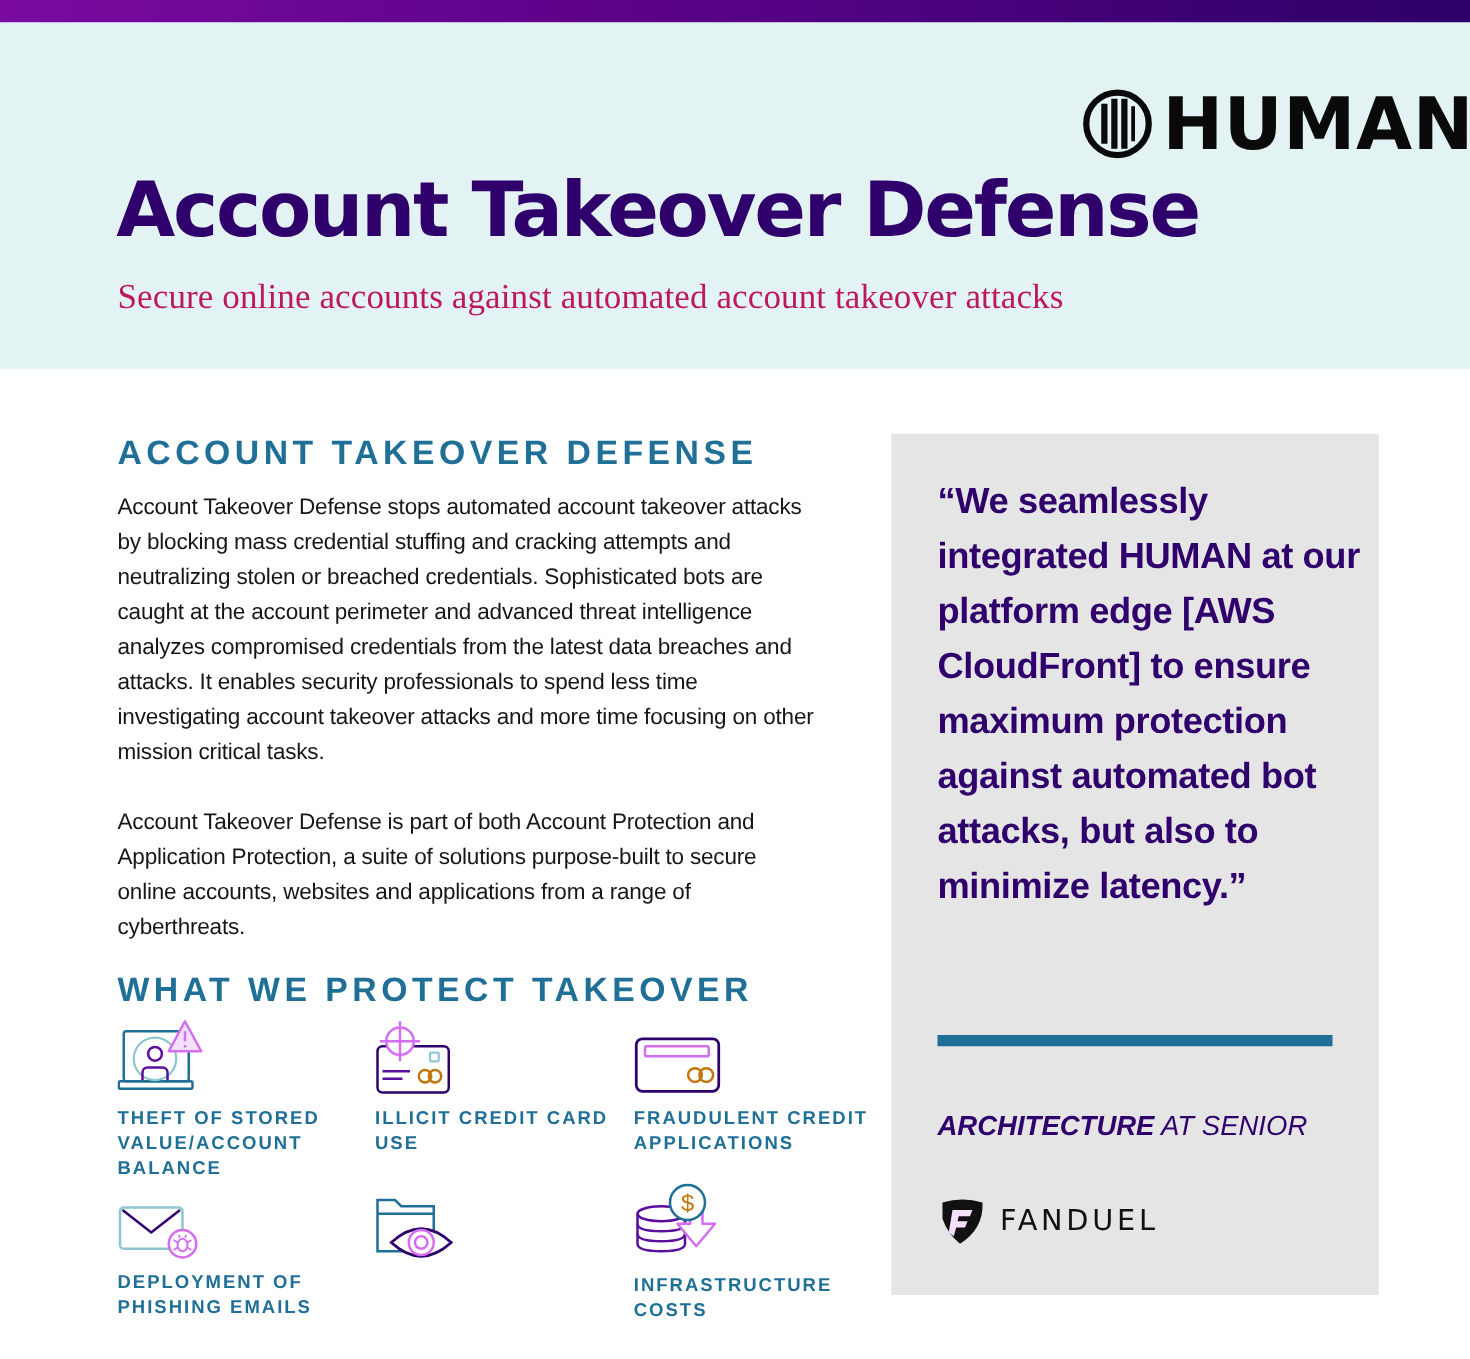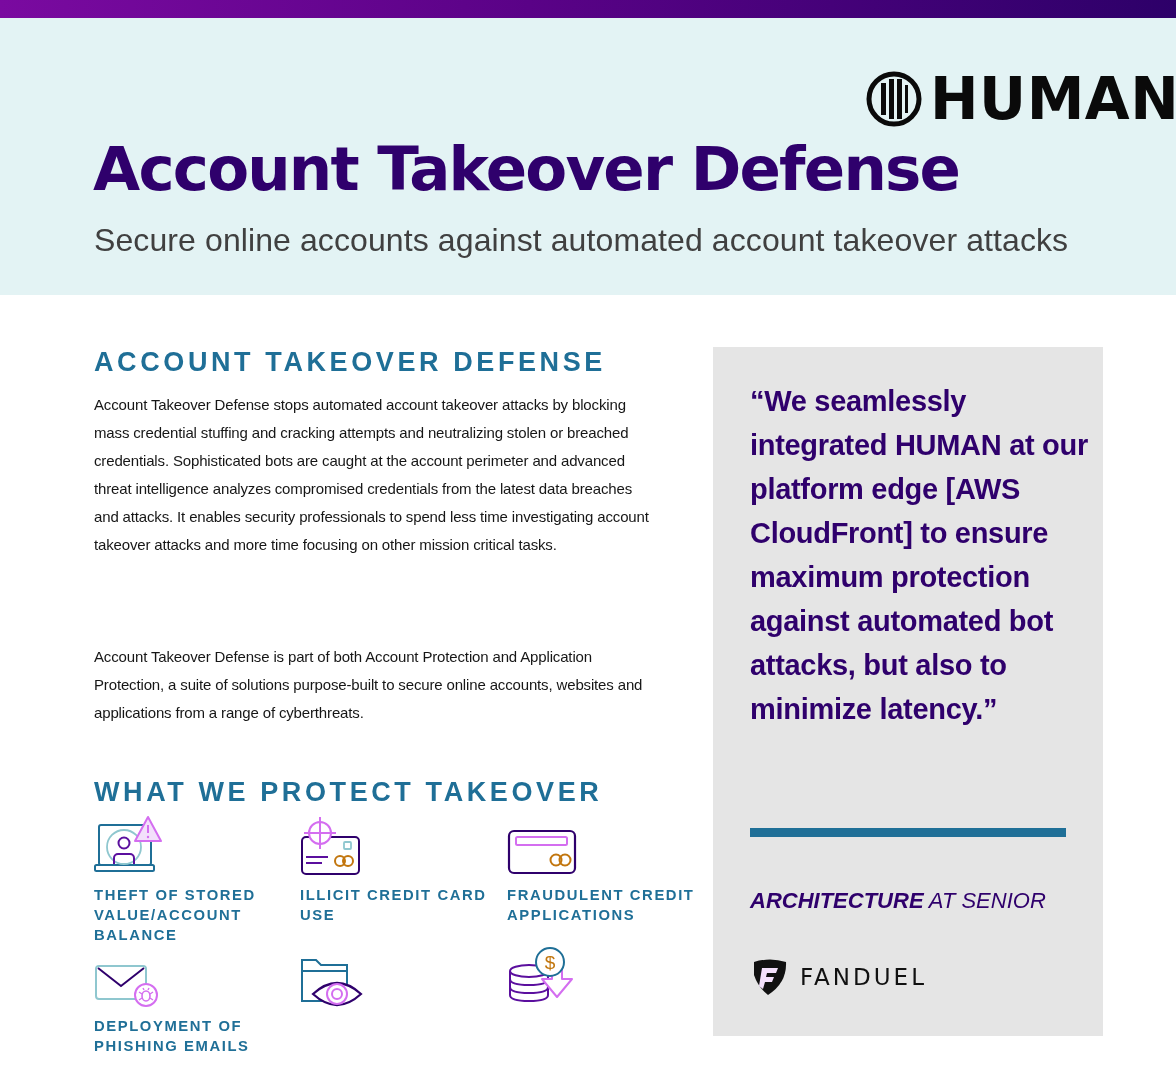--- a/index.html
+++ b/index.html
@@ -23,32 +23,32 @@
       font-family: "DejaVu Sans", sans-serif; font-weight: 700; font-size: 58px;
       color: #0a0a0a; letter-spacing: 0.5px; line-height: 1;
     }
     .title {
       position: absolute; left: 93px; top: 138px;
       font-family: "DejaVu Sans", sans-serif; font-weight: 900; font-size: 61px;
       color: #2f006c; letter-spacing: -1.8px; line-height: 1; white-space: nowrap;
     }
     .subtitle {
       position: absolute; left: 94px; top: 222px;
-      font-family: Liberation Sans, sans-serif; font-size: 32px; color: #404040;
+      font-family: Liberation Serif, serif; font-size: 28px; color: #be185d;
       white-space: nowrap; line-height: 1.15; letter-spacing: 0.1px;
     }
 
     .sec-heading {
       position: absolute; left: 94px;
       font-family: "Liberation Sans", sans-serif; font-weight: 700; font-size: 27px;
       color: #1f6f97; letter-spacing: 3.6px; white-space: nowrap; line-height: 1;
     }
     .body-text {
       position: absolute; left: 94px; width: 560px;
-      font-family: "Liberation Sans", sans-serif; font-size: 15px; line-height: 28px;
+      font-family: "Liberation Sans", sans-serif; font-size: 18px; line-height: 28px;
       color: #161616; letter-spacing: -0.15px;
     }
 
     .threat {
       position: absolute; width: 200px;
     }
     .threat svg { display: block; }
     .threat-label {
       margin-top: 8px;
       font-family: "Liberation Sans", sans-serif; font-weight: 700; font-size: 14.8px;
@@ -179,20 +179,21 @@
 <div class="threat" style="left:507px; top:945px;">
   <svg width="70" height="66" viewBox="0 0 70 66">
     <ellipse cx="22" cy="26" rx="19" ry="6" fill="none" stroke="#5b0f9e" stroke-width="2"></ellipse>
     <path d="M3 26 v24 q0 6 19 6 q19 0 19 -6 v-24" fill="none" stroke="#5b0f9e" stroke-width="2"></path>
     <path d="M3 34 q0 6 19 6 q19 0 19 -6" fill="none" stroke="#5b0f9e" stroke-width="2"></path>
     <path d="M3 42 q0 6 19 6 q19 0 19 -6" fill="none" stroke="#5b0f9e" stroke-width="2"></path>
     <path d="M35 34 h10 v-14 h10 v14 h10 l-15 18 Z" fill="#ffffff" stroke="#d46ef0" stroke-width="2" stroke-linejoin="round"></path>
     <circle cx="43" cy="17" r="14" fill="#ffffff" stroke="#1f6f97" stroke-width="2"></circle>
     <text x="43" y="24" text-anchor="middle" font-family="Liberation Sans, sans-serif" font-size="19" fill="#c2760e">$</text>
   </svg>
+  <div class="threat-label">INFRASTRUCTURE COSTS</div>
 </div>
 
 <div class="quote-box">
   <blockquote class="quote-text">“We seamlessly integrated HUMAN at our platform edge [AWS CloudFront] to ensure maximum protection against automated bot attacks, but also to minimize latency.”</blockquote>
   <div class="quote-divider"></div>
   <div class="attribution">
     <br>
     <span class="strong">ARCHITECTURE</span><span class="light"> AT SENIOR</span>
   </div>
   <div class="fanduel">

